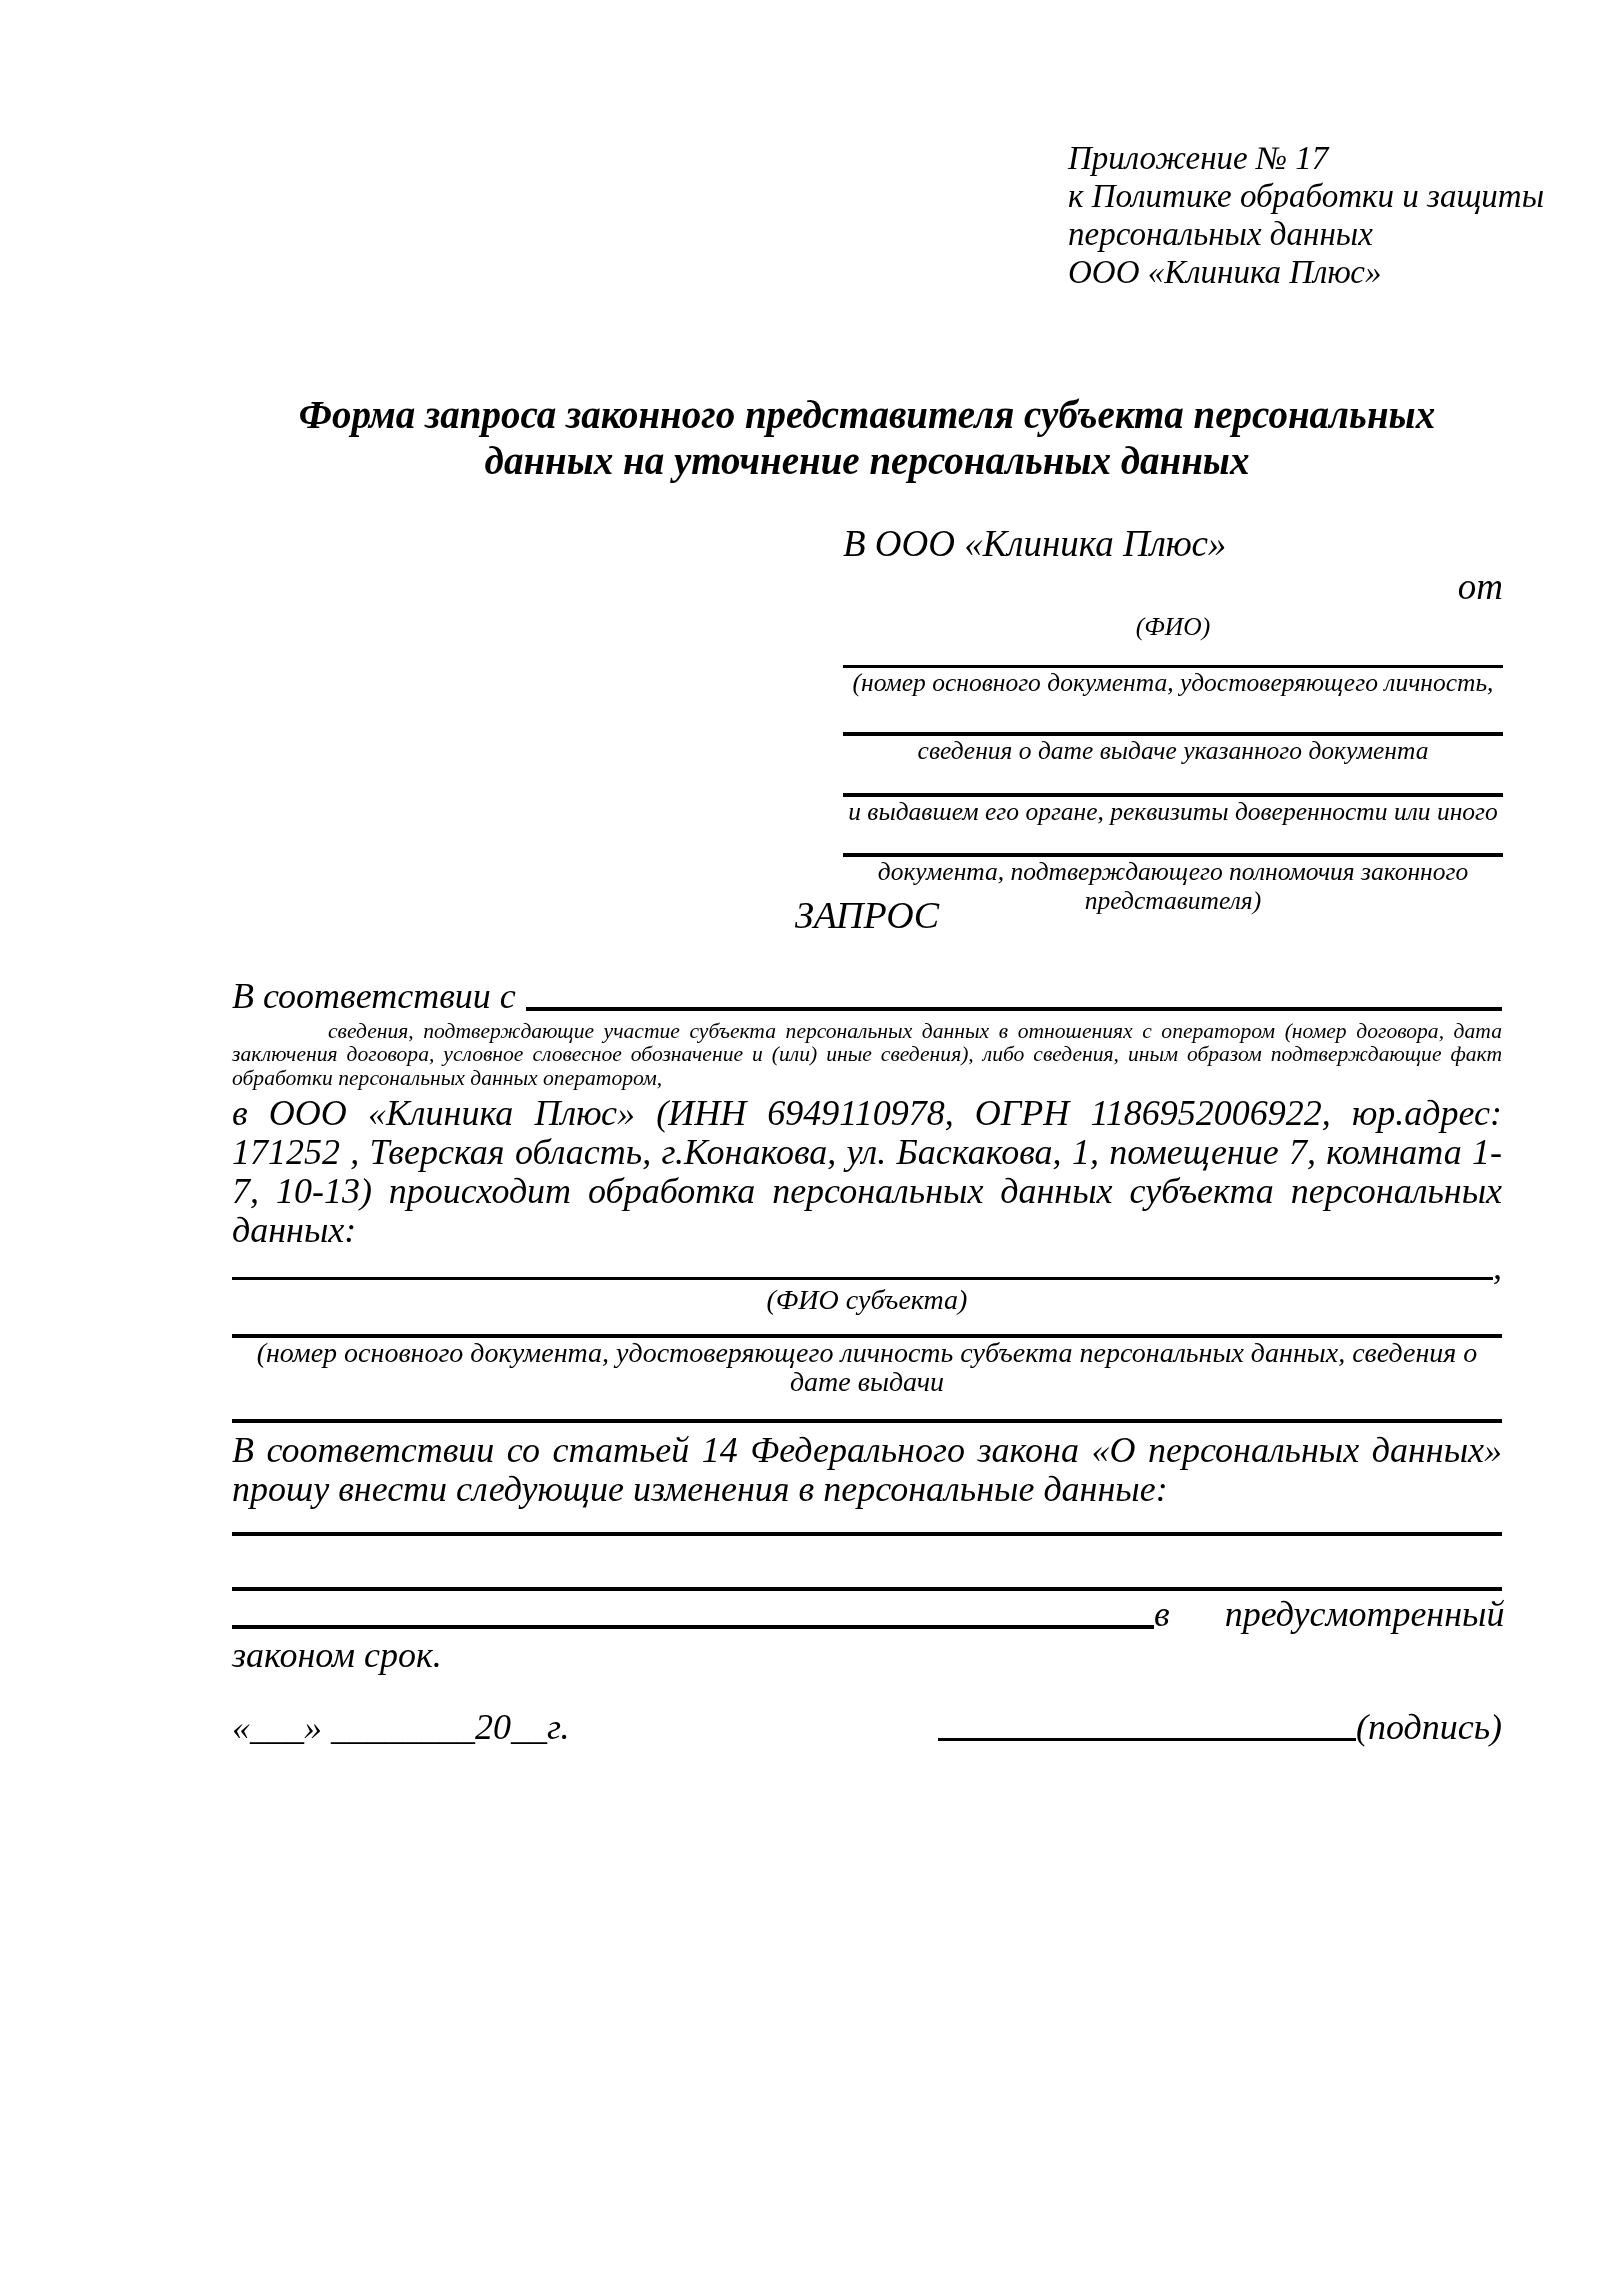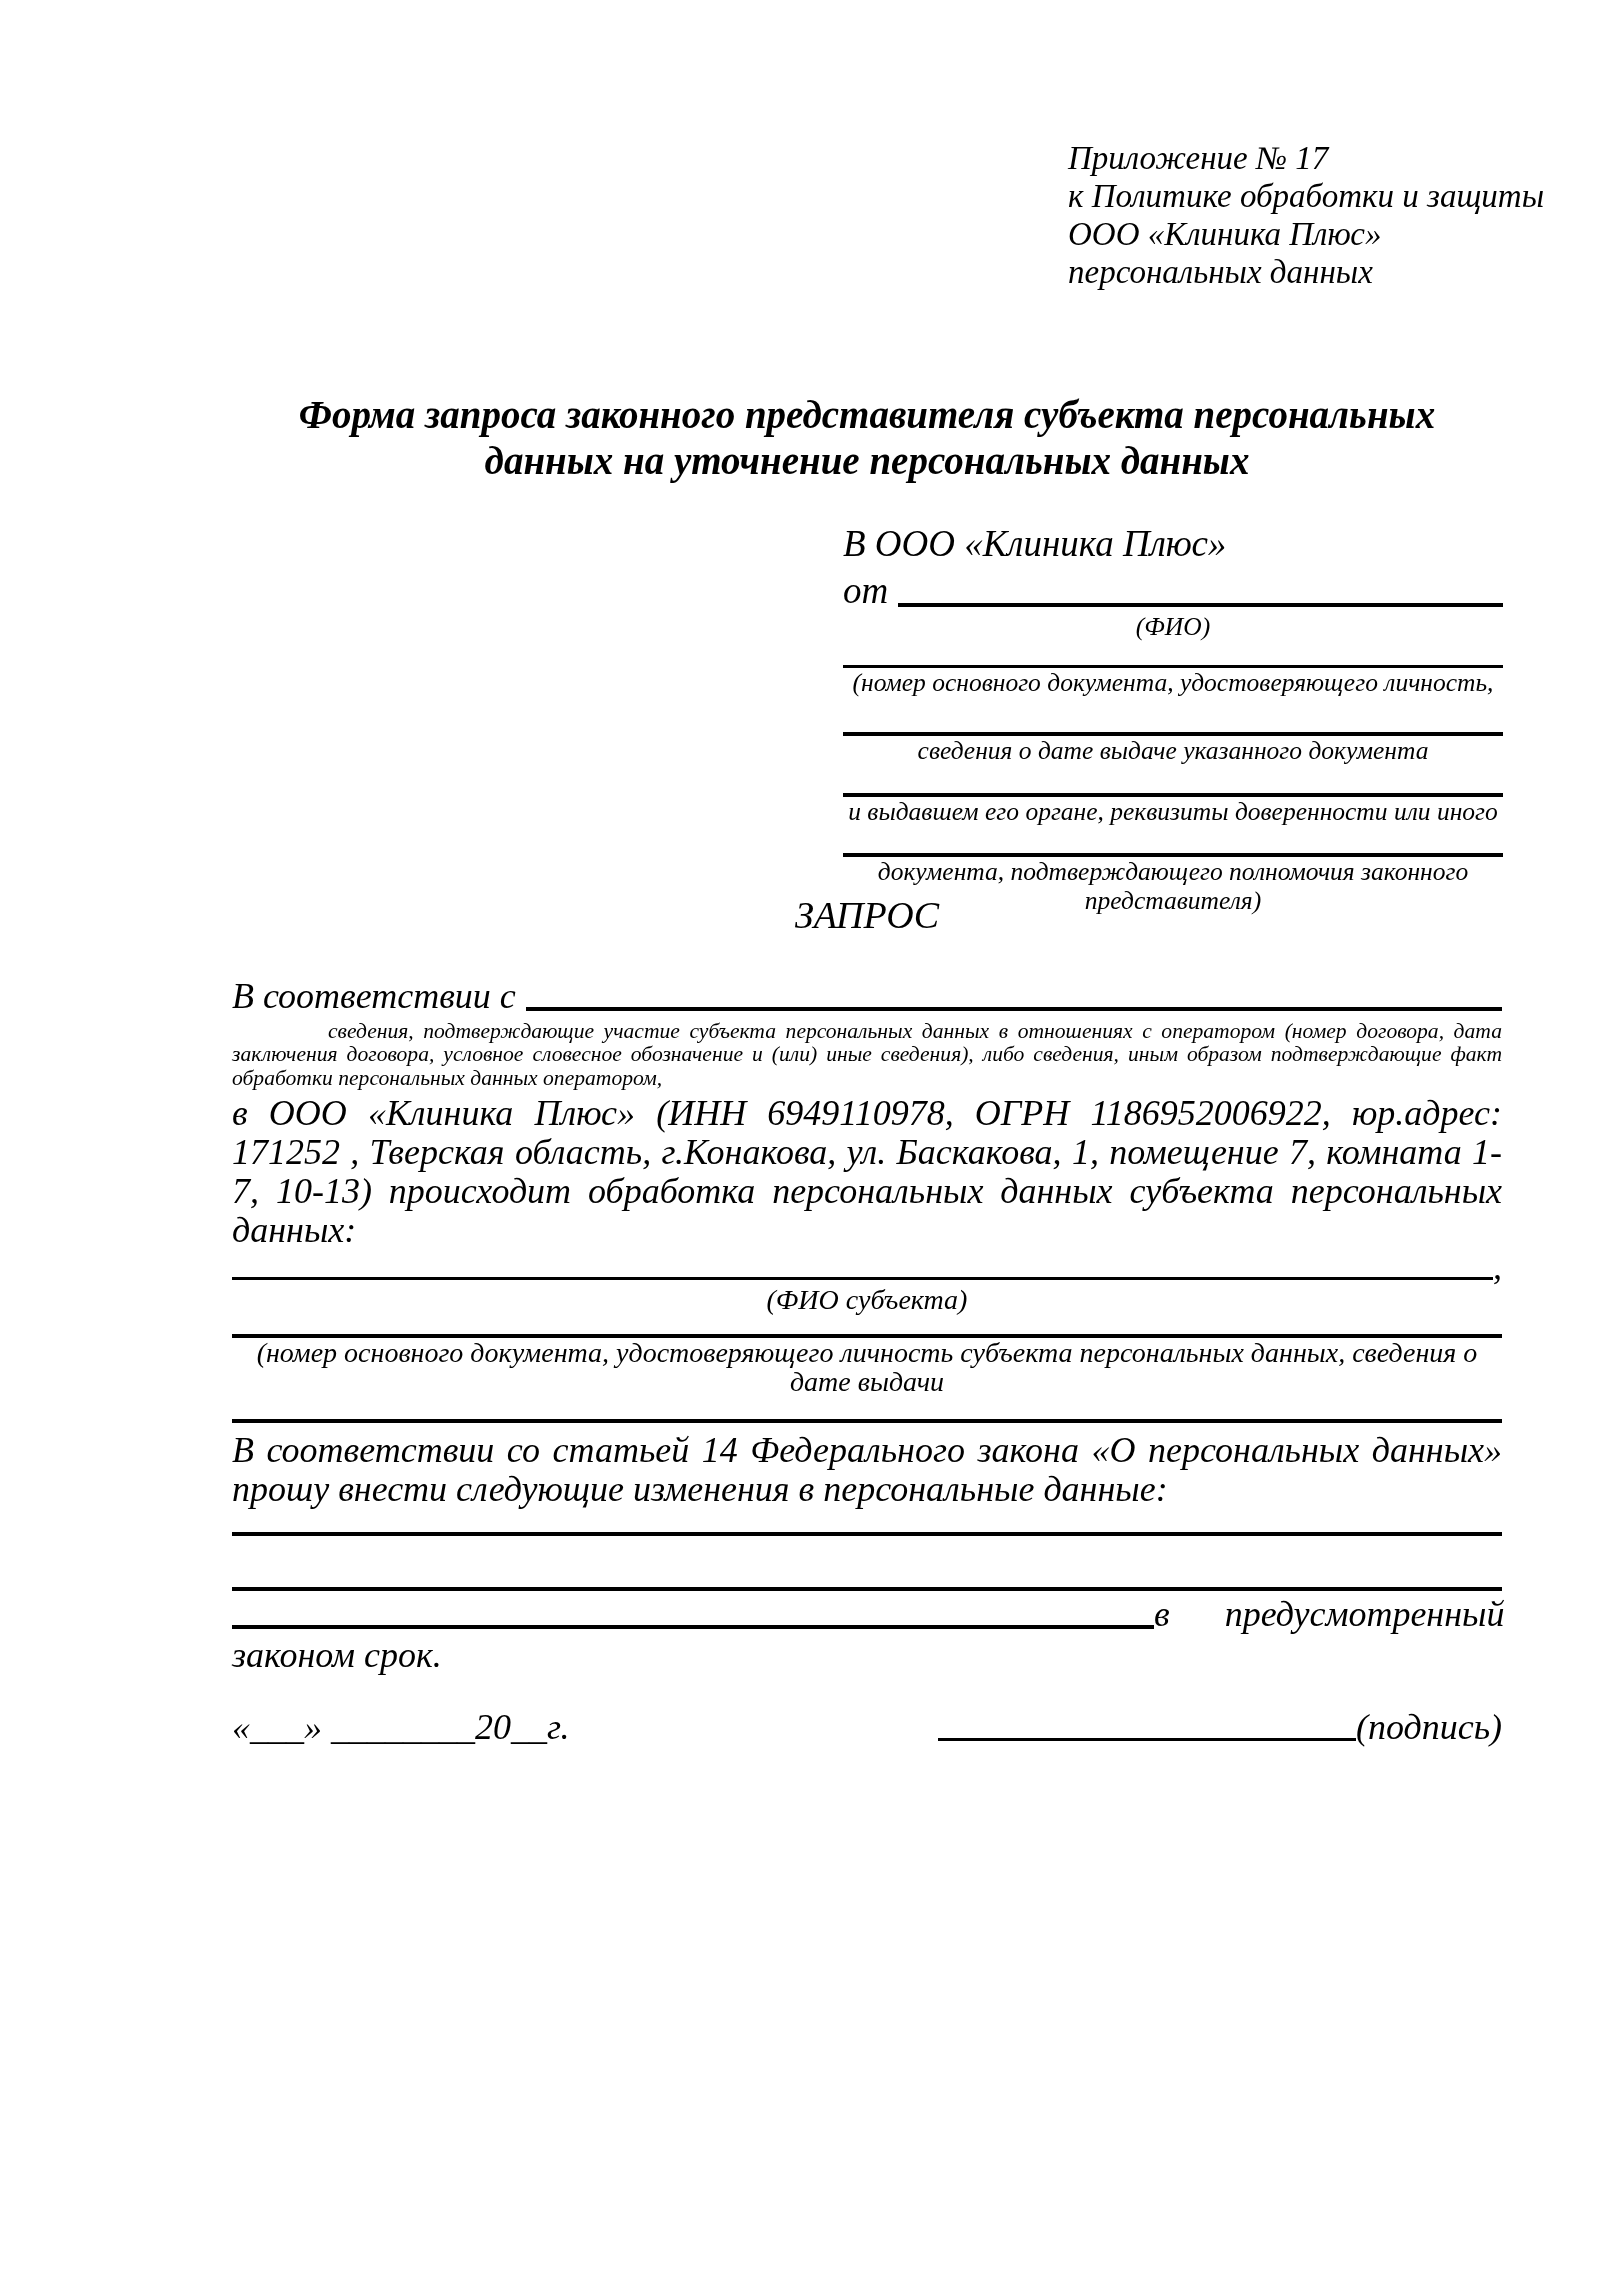--- a/index.html
+++ b/index.html
@@ -25,21 +25,21 @@
     position:absolute; left:232px; top:392px; width:1270px;
     margin:0;
     text-align:center; font-weight:700;
     font-size:39px; line-height:46px;
   }
 
   
   .addr { position:absolute; left:843px; top:522px; width:660px; font-size:37px; }
   .addr-to { line-height:43px; }
   .row { display:flex; }
-  .from-row { height:47px; align-items:flex-end; }
+  .from-row { height:47px; align-items:flex-start;flex-direction:column; }
   .from-row .lbl { align-self:flex-end; line-height:43px; }
   .fill { flex:1; position:relative; margin-left:9.8px; }
   .fill::after { content:""; position:absolute; left:0; right:0; bottom:4.9px; height:3.9px; background:#000; }
   .cap { text-align:center; font-size:25.5px; line-height:29px; }
   .ln { height:3.9px; background:#000; }
   .g1 { margin-top:23.5px; }
   .g2 { margin-top:35px; }
   .g3 { margin-top:27.4px; }
   .g4 { margin-top:27.4px; }
 
@@ -82,22 +82,22 @@
   .sig-line { width:418px; border-bottom:3.9px solid #000; margin-bottom:7.8px; }
 </style>
 </head>
 <body>
 
 <div class="page">
 
   <div class="apx">
     <div>Приложение № 17</div>
     <div>к Политике обработки и защиты</div>
+    <div>персональных данных</div>
     <div>ООО «Клиника Плюс»</div>
-    <div>персональных данных</div>
   </div>
 
   <h1 class="title">Форма запроса законного представителя субъекта персональных данных на уточнение персональных данных</h1>
 
   <div class="addr">
     <div class="addr-to">В ООО «Клиника Плюс»</div>
     <div class="row from-row">
       <span class="lbl">от</span>
       <span class="fill"></span>
     </div>

